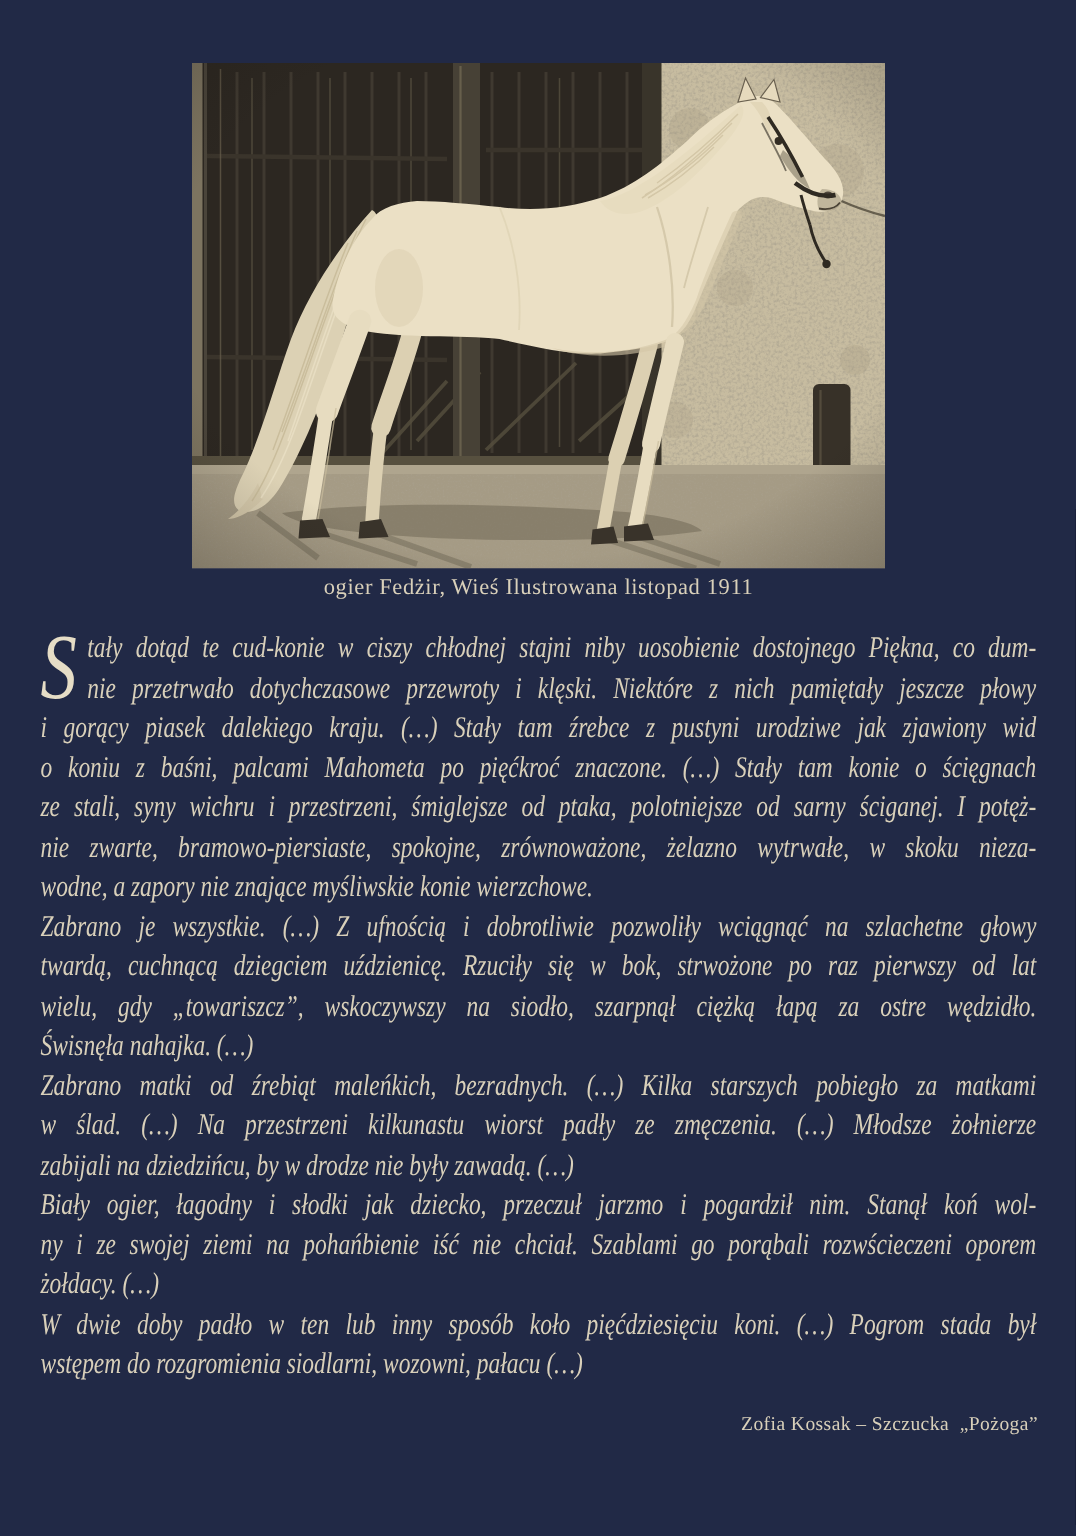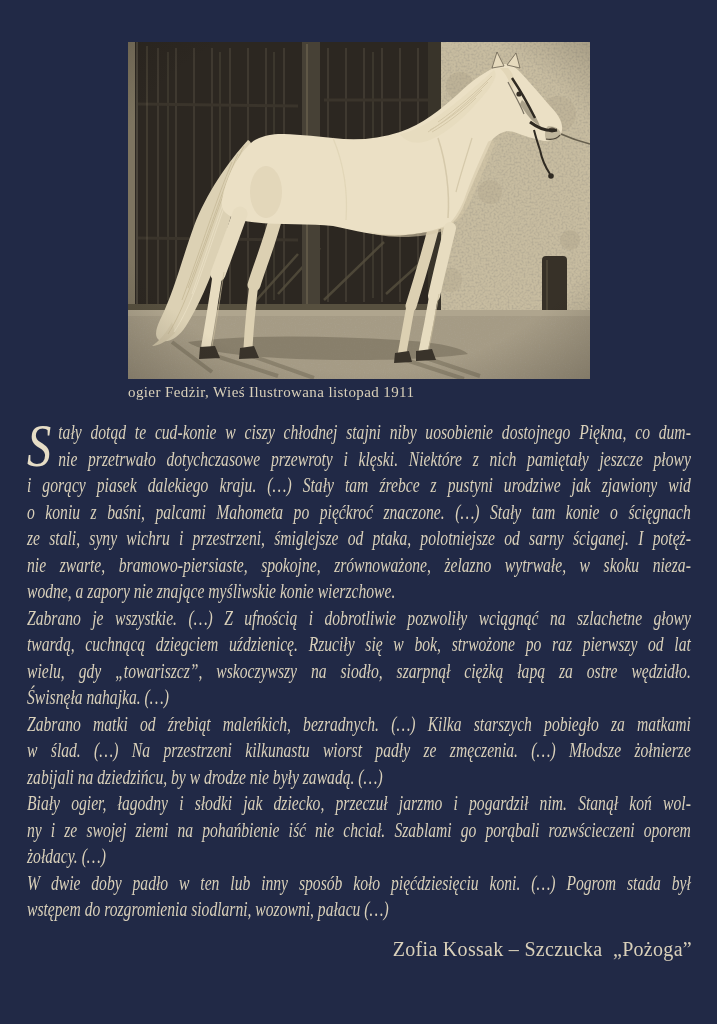--- a/index.html
+++ b/index.html
@@ -15,20 +15,21 @@
     overflow:hidden;
   }
   
   .photo-figure{
     position:absolute;left:128px;top:42px;width:462px;margin:0;
   }
   .photo-frame{width:462px;height:337px;overflow:hidden;}
   .photo-frame svg{display:block;width:462px;height:337px;}
   .caption{
     margin-top:4px;
+    text-align:center;
     font-size:15px;line-height:18px;
     letter-spacing:.4px;
     color:var(--ink,#d9d0ba);
   }
   
   .passage{
     position:absolute;left:27px;top:419px;
     width:850px;
     transform:scaleX(.781);
     transform-origin:0 0;
@@ -46,21 +47,21 @@
   .pline{
     text-align:justify;
     text-align-last:justify;
   }
   .pline.last{
     text-align-last:left;
   }
   
   .attribution{
     position:absolute;right:25px;top:939px;
-    font-size:20px;line-height:20px;
+    font-size:13px;line-height:20px;
     letter-spacing:.3px;
     white-space:pre;
     color:var(--ink,#d9d0ba);
     margin-left:30px;
   }
 </style>
 </head>
 <body>
 
 <div class="page" style="--bg: #212946; --ink: #d9d0ba; --dropcap: #e6ddc6;">

